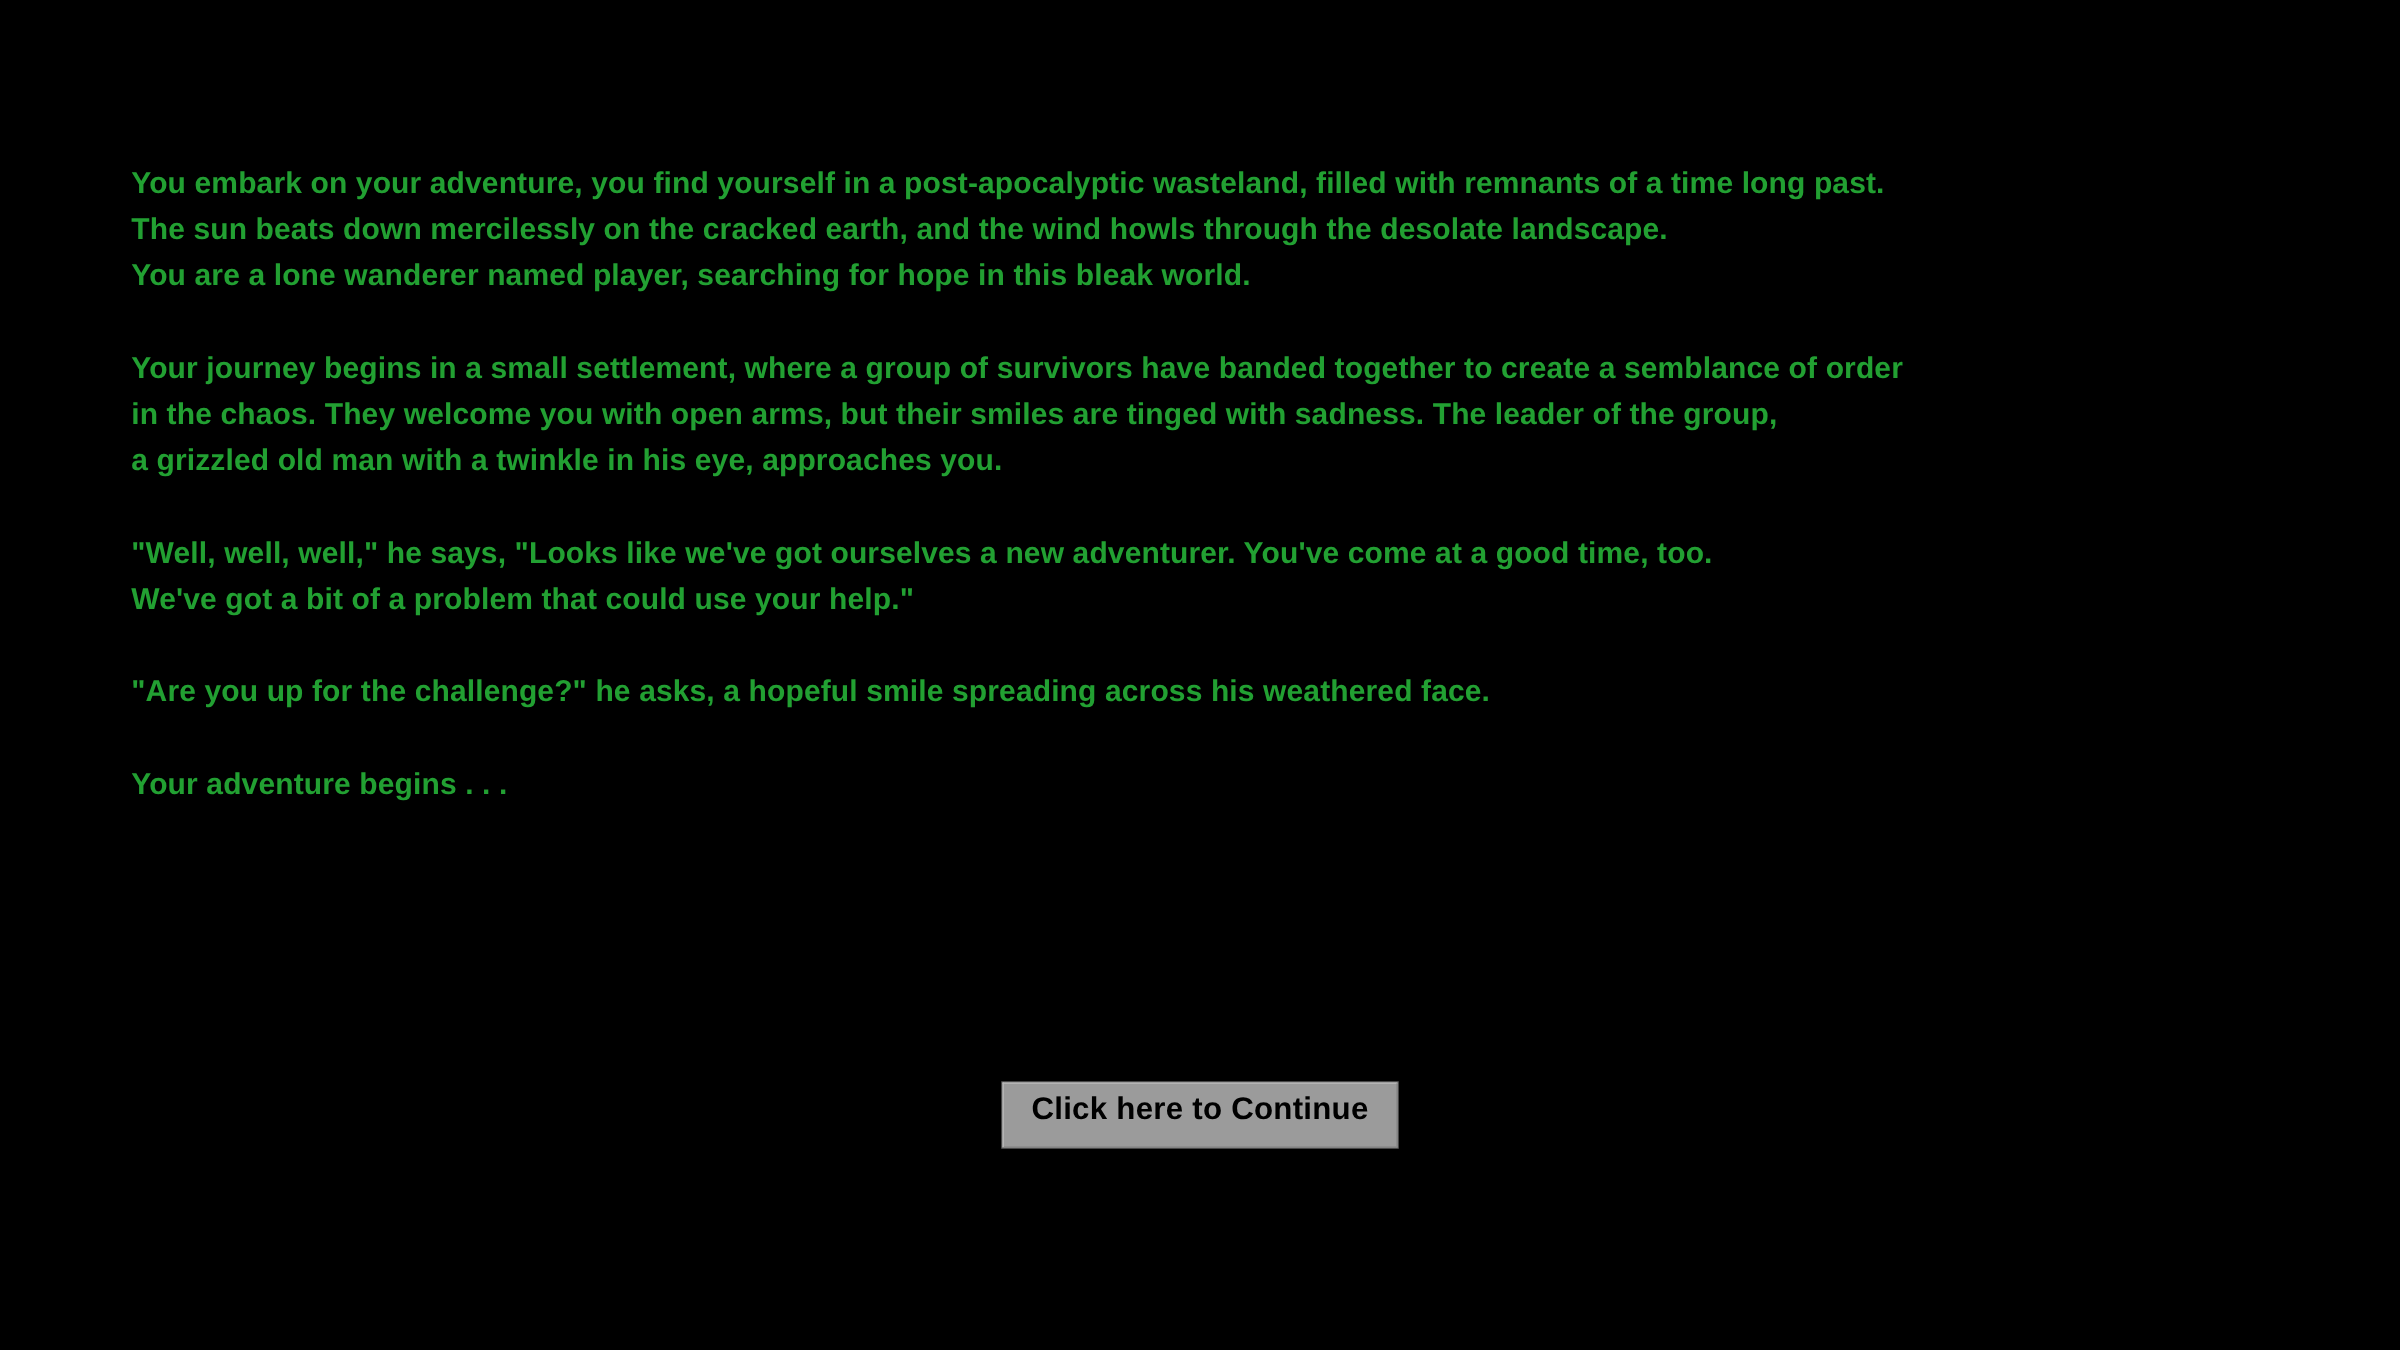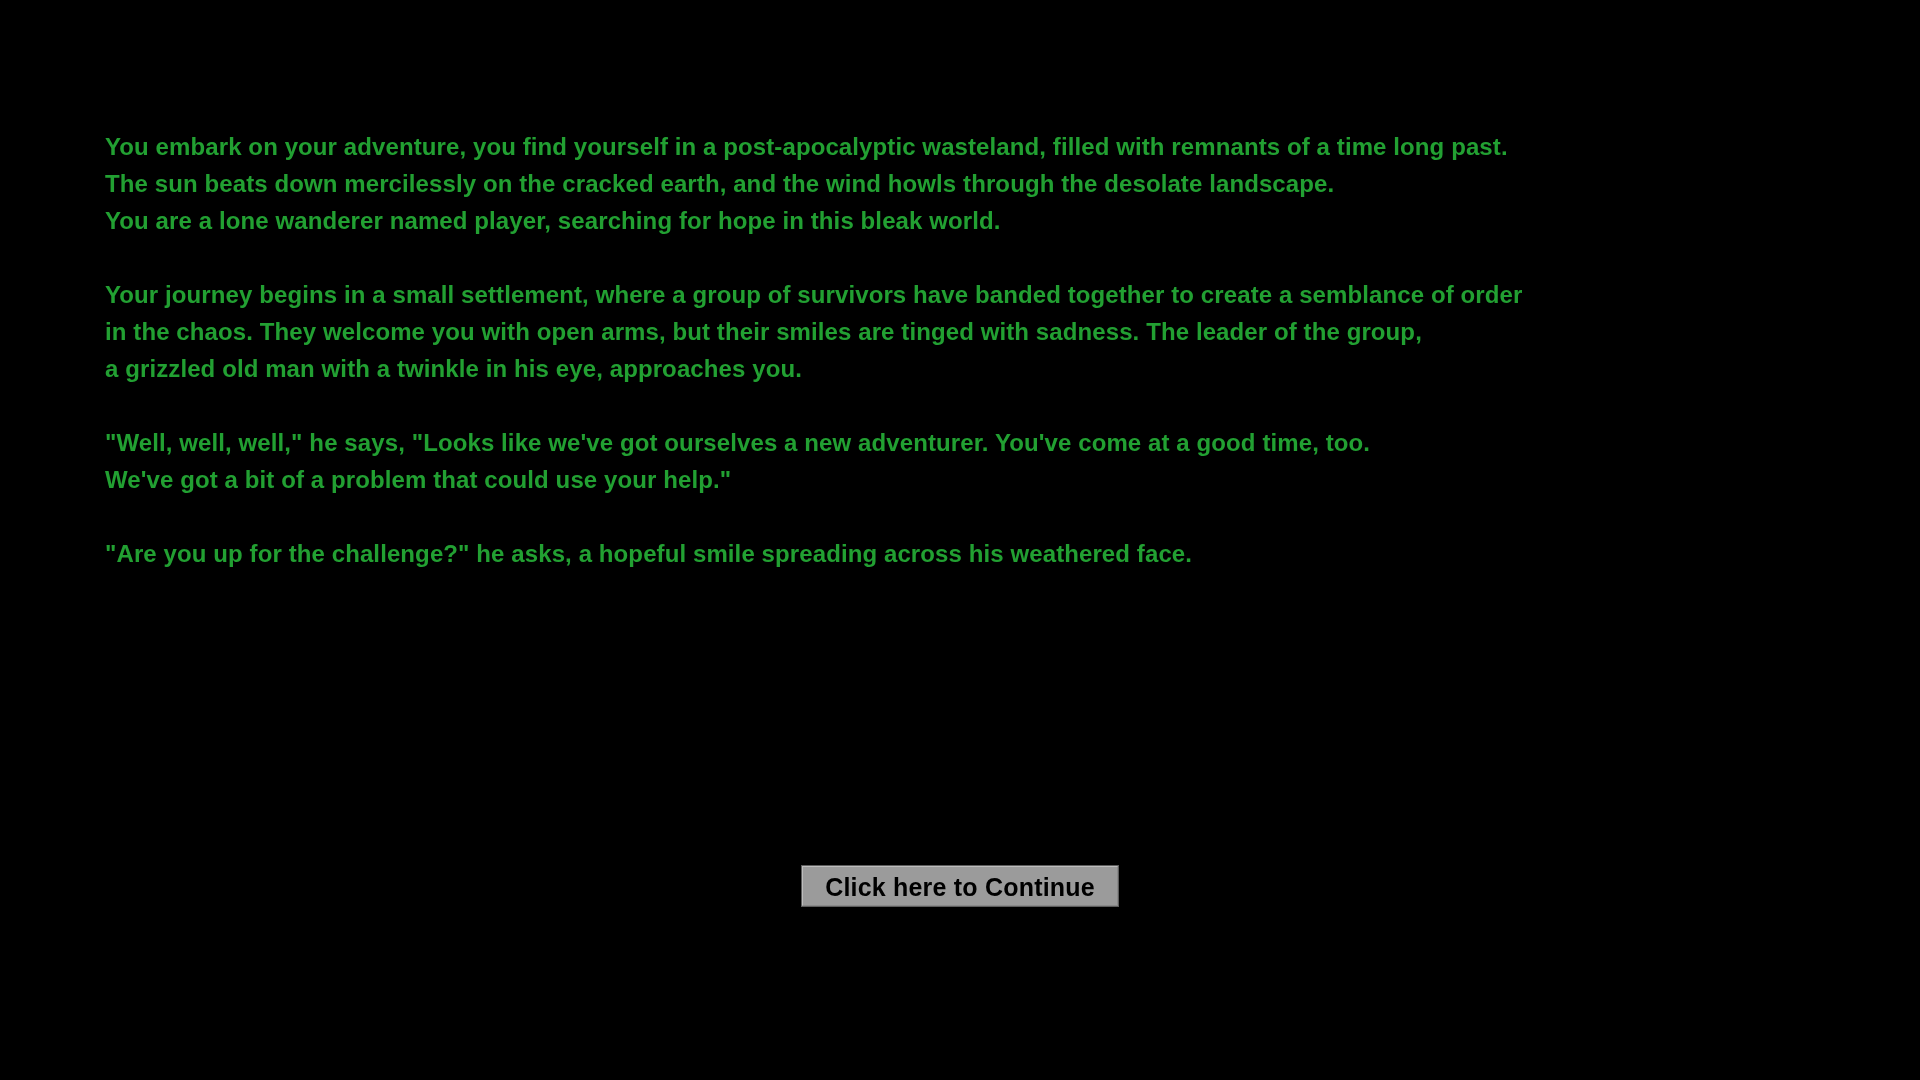--- a/index.html
+++ b/index.html
@@ -44,21 +44,21 @@
     width: 1920px;
     text-align: center;
   }
   .continue-button {
     display: inline-block;
     background: #9b9b9b;
     color: #000000;
     font-family: "Liberation Sans", sans-serif;
     font-size: 25px;
     font-weight: bold;
-    padding: 6px 22px 4px 22px;
+    padding: 6px 22px 16px 22px;
     border: 1px solid #8a8a8a;
     border-top-color: #bdbdbd;
     border-left-color: #bdbdbd;
     box-shadow: 0 0 0 1px #5d5d5d;
     cursor: pointer;
     line-height: 28px;
     letter-spacing: 0.2px;
   }
 </style>
 </head>
@@ -69,19 +69,20 @@
   <div class="story">
     <p class="para">You embark on your adventure, you find yourself in a post-apocalyptic wasteland, filled with remnants of a time long past.
 The sun beats down mercilessly on the cracked earth, and the wind howls through the desolate landscape.
 You are a lone wanderer named player, searching for hope in this bleak world.</p>
     <p class="para">Your journey begins in a small settlement, where a group of survivors have banded together to create a semblance of order
 in the chaos. They welcome you with open arms, but their smiles are tinged with sadness. The leader of the group,
 a grizzled old man with a twinkle in his eye, approaches you.</p>
     <p class="para">"Well, well, well," he says, "Looks like we've got ourselves a new adventurer. You've come at a good time, too.
 We've got a bit of a problem that could use your help."</p>
     <p class="para">"Are you up for the challenge?" he asks, a hopeful smile spreading across his weathered face.</p>
+    <p class="para">Your adventure begins . . .</p>
   </div>
 
   <div class="continue-wrap">
     <button class="continue-button">Click here to Continue</button>
   </div>
 
 </div>
 
 </body></html>

